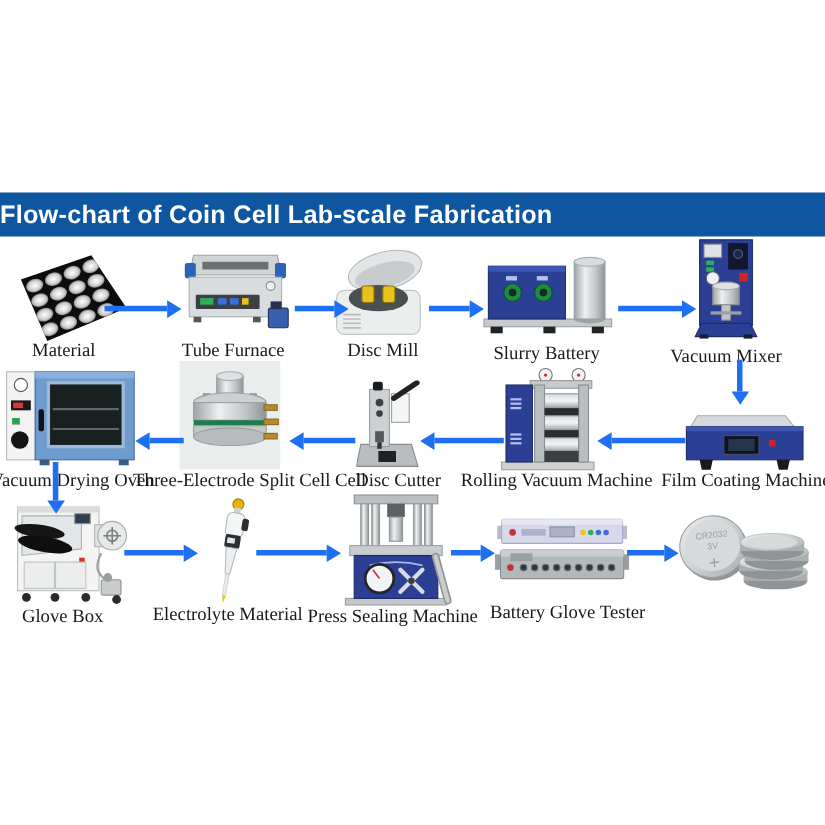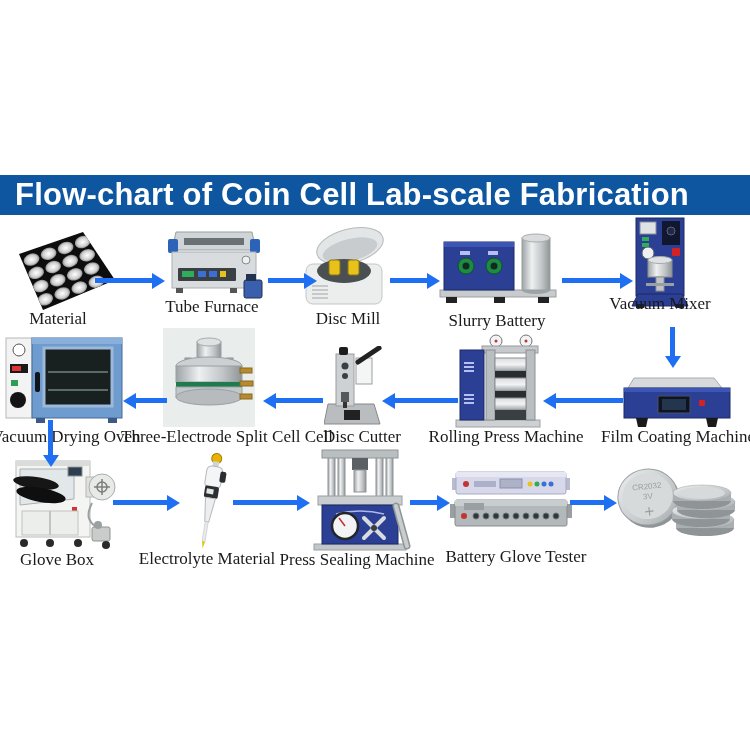--- a/index.html
+++ b/index.html
@@ -1,21 +1,21 @@
 <!DOCTYPE html>
 <html style="--c-banner: #0e57a0; --c-banner_text: #ffffff; --c-arrow: #1e6ff2; --c-label_text: #1a1a1a;"><head>
 <meta charset="utf-8">
 <style>
   html,body{margin:0;padding:0;background:#fff;}
   .canvas{position:relative;width:750px;height:750px;background:#fff;overflow:hidden;
           font-family:"Liberation Serif",serif;}
   .banner{position:absolute;left:0;top:175px;width:100%;height:40px;box-sizing:border-box;
           background:var(--c-banner,#0e57a0);color:var(--c-banner_text,#fff);
-          font-family:"Liberation Sans",sans-serif;font-weight:bold;font-size:31px;
-          line-height:40px;text-align:center;padding-right:46px;letter-spacing:.2px;}
+          font-family:"Liberation Sans",sans-serif;font-weight:bold;font-size:23px;
+          line-height:40px;padding-right:46px;letter-spacing:.2px;}
   .node{position:absolute;z-index:1;}
   .node svg{display:block;width:100%;height:100%;}
   .lbl{position:absolute;transform:translateX(-50%);white-space:nowrap;z-index:2;
        font-size:17px;color:var(--c-label_text,#1a1a1a);}
   .ar,.al{position:absolute;height:5px;background:var(--c-arrow,#1e6ff2);z-index:3;}
   .ar::after{content:"";position:absolute;right:-13px;top:50%;transform:translateY(-50%);
        border-left:13px solid var(--c-arrow,#1e6ff2);border-top:8px solid transparent;
        border-bottom:8px solid transparent;}
   .al::before{content:"";position:absolute;left:-13px;top:50%;transform:translateY(-50%);
        border-right:13px solid var(--c-arrow,#1e6ff2);border-top:8px solid transparent;
@@ -391,29 +391,29 @@
             <ellipse cx="91" cy="39" rx="29" ry="8" fill="#8f9496"></ellipse>
             <rect x="62" y="31" width="58" height="8" fill="#aab0b2"></rect>
             <ellipse cx="91" cy="31" rx="29" ry="8" fill="url(#coinG)" stroke="#9aa0a2" stroke-width="0.5"></ellipse>
             <ellipse cx="91" cy="31" rx="23" ry="6" fill="#d7dadb"></ellipse>
           </g>
       </g>
     </svg>
   </div>
 
   <div class="lbl" style="left:58px;top:309px">Material</div>
-  <div class="lbl" style="left:212px;top:297px">Tube Furnace</div>
+  <div class="lbl" style="left:212px;top:309px">Tube Furnace</div>
   <div class="lbl" style="left:348px;top:309px">Disc Mill</div>
   <div class="lbl" style="left:497px;top:311px">Slurry Battery</div>
-  <div class="lbl" style="left:660px;top:294px">Vacuum Mixer</div>
+  <div class="lbl" style="left:660px;top:314px">Vacuum Mixer</div>
 
   <div class="lbl" style="left:66px;top:427px">Vacuum Drying Oven</div>
   <div class="lbl" style="left:227px;top:427px">Three-Electrode Split Cell Cell</div>
   <div class="lbl" style="left:362px;top:427px">Disc Cutter</div>
-  <div class="lbl" style="left:506px;top:427px">Rolling Press Machine</div>
+  <div class="lbl" style="left:506px;top:427px">Rolling Vacuum Machine</div>
   <div class="lbl" style="left:678px;top:427px">Film Coating Machine</div>
 
   <div class="lbl" style="left:57px;top:550px">Glove Box</div>
   <div class="lbl" style="left:207px;top:549px">Electrolyte Material</div>
   <div class="lbl" style="left:357px;top:550px">Press Sealing Machine</div>
   <div class="lbl" style="left:516px;top:547px">Battery Glove Tester</div>
 
   <div class="ar" style="left:95px;top:278px;width:57px"></div>
   <div class="ar" style="left:268px;top:278px;width:36px"></div>
   <div class="ar" style="left:390px;top:278px;width:37px"></div>

